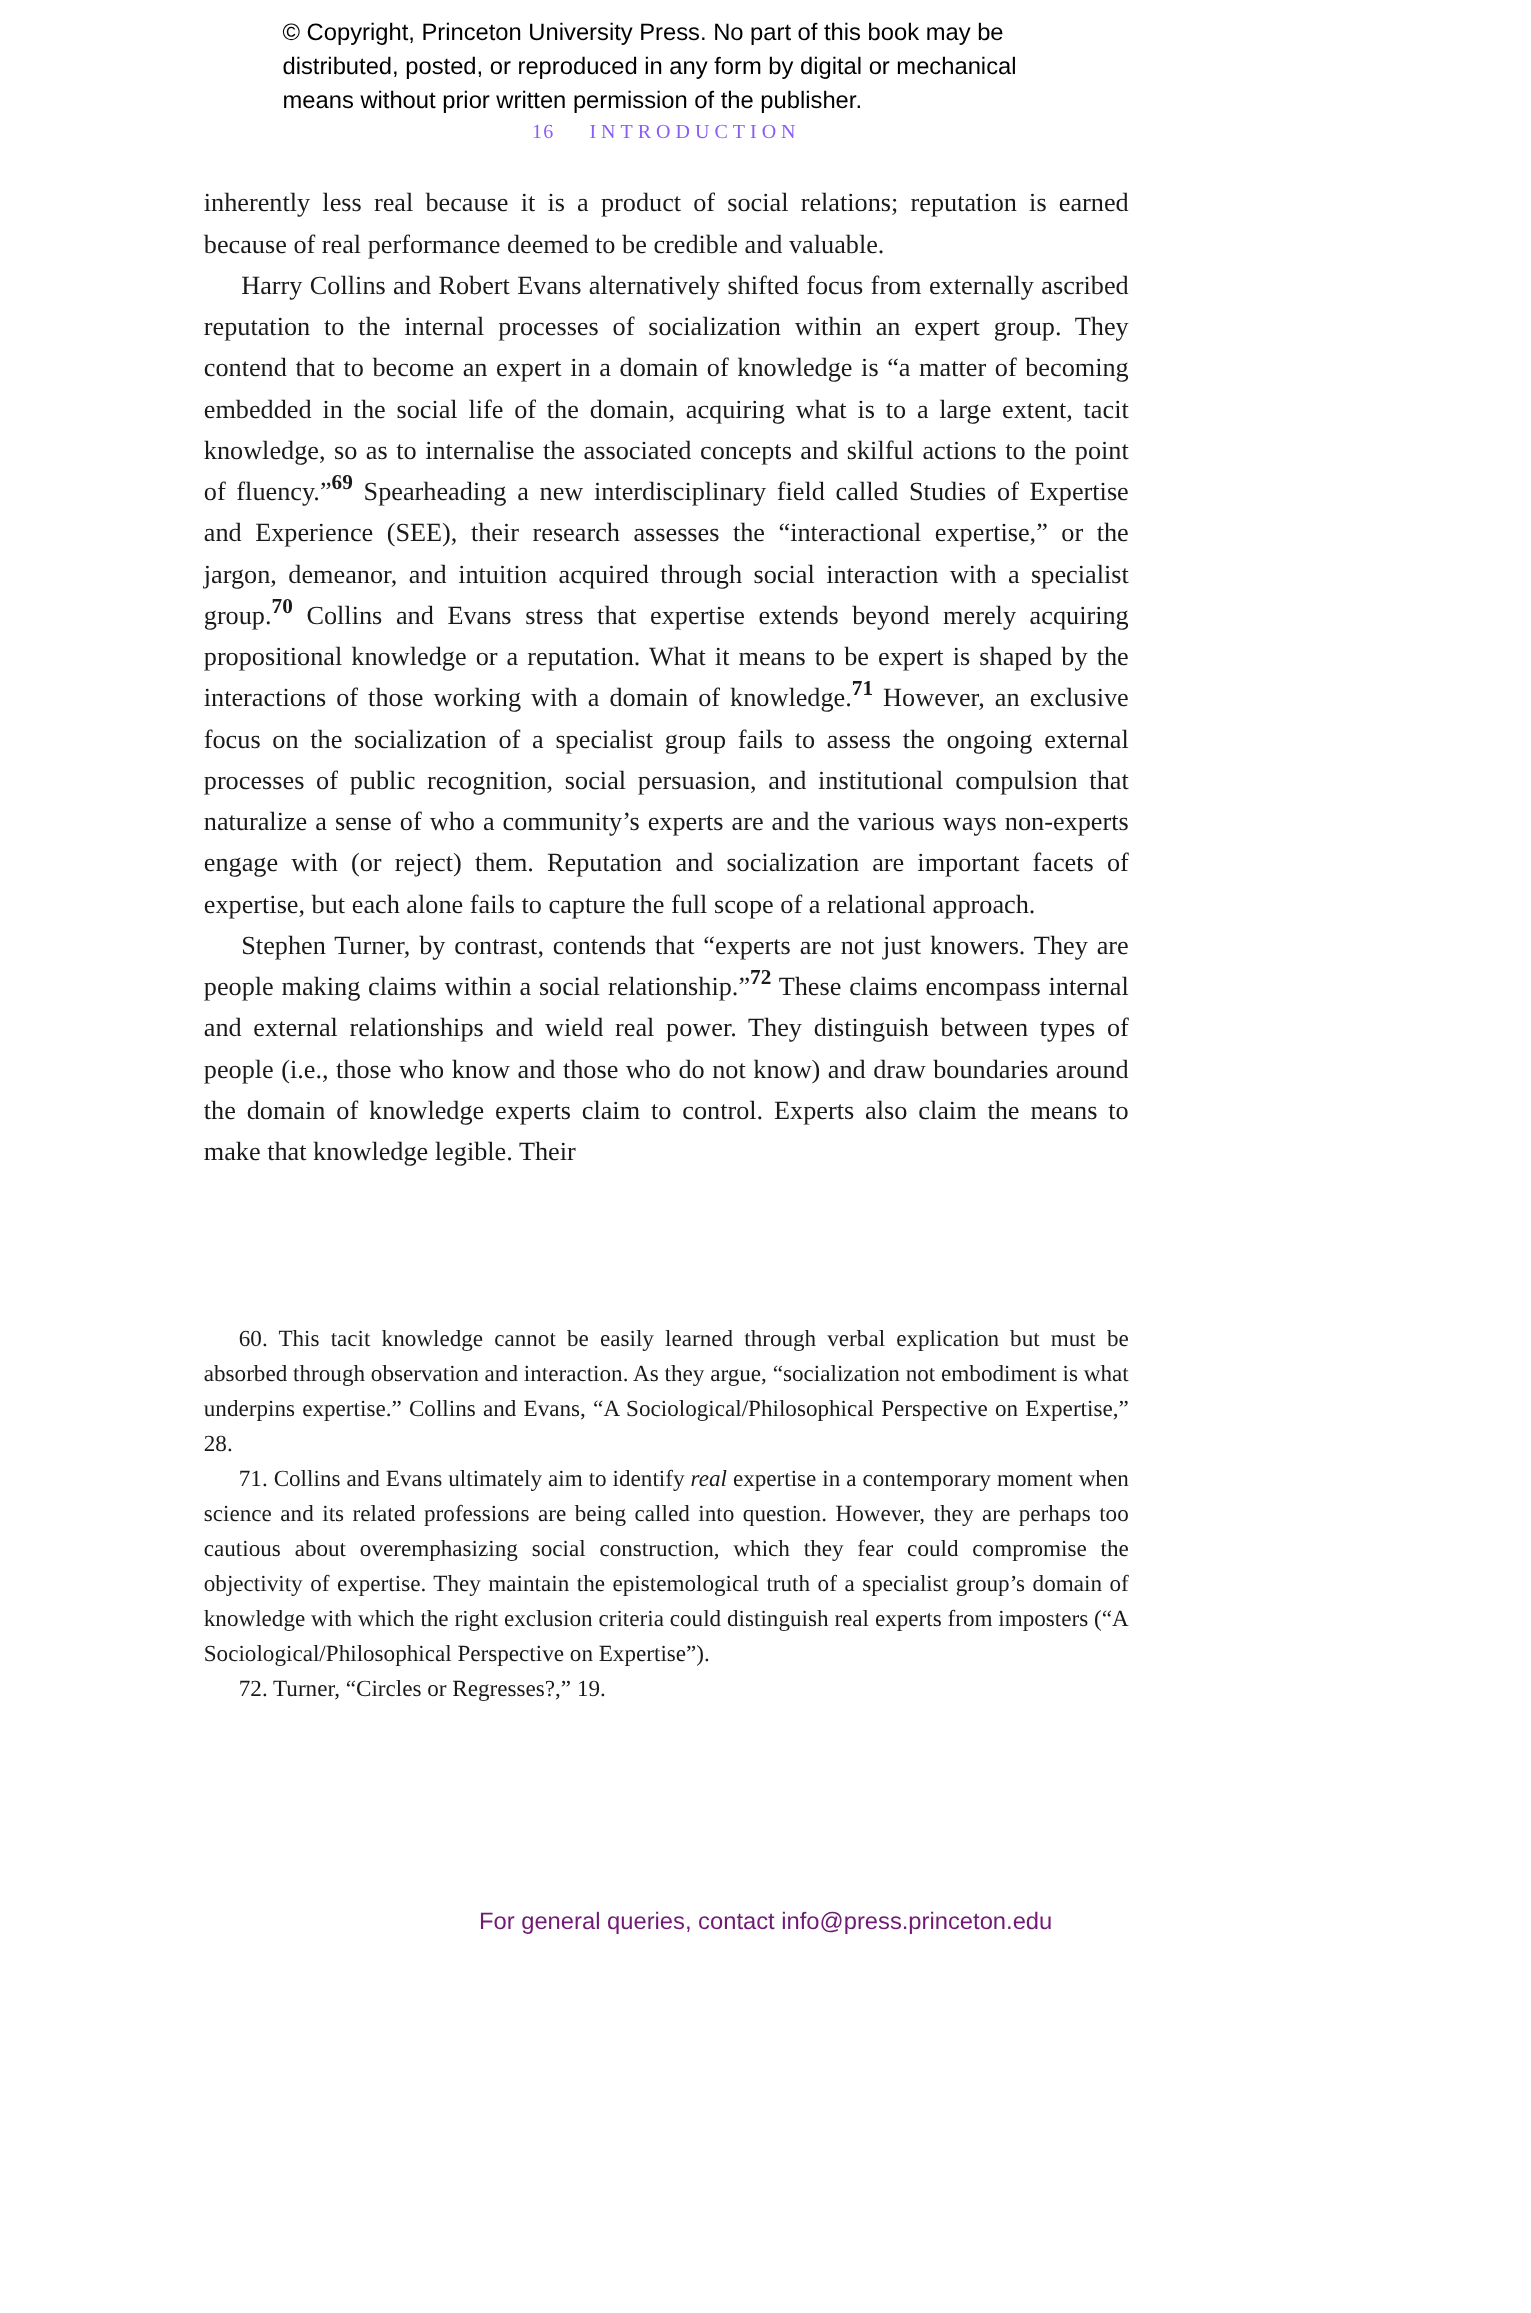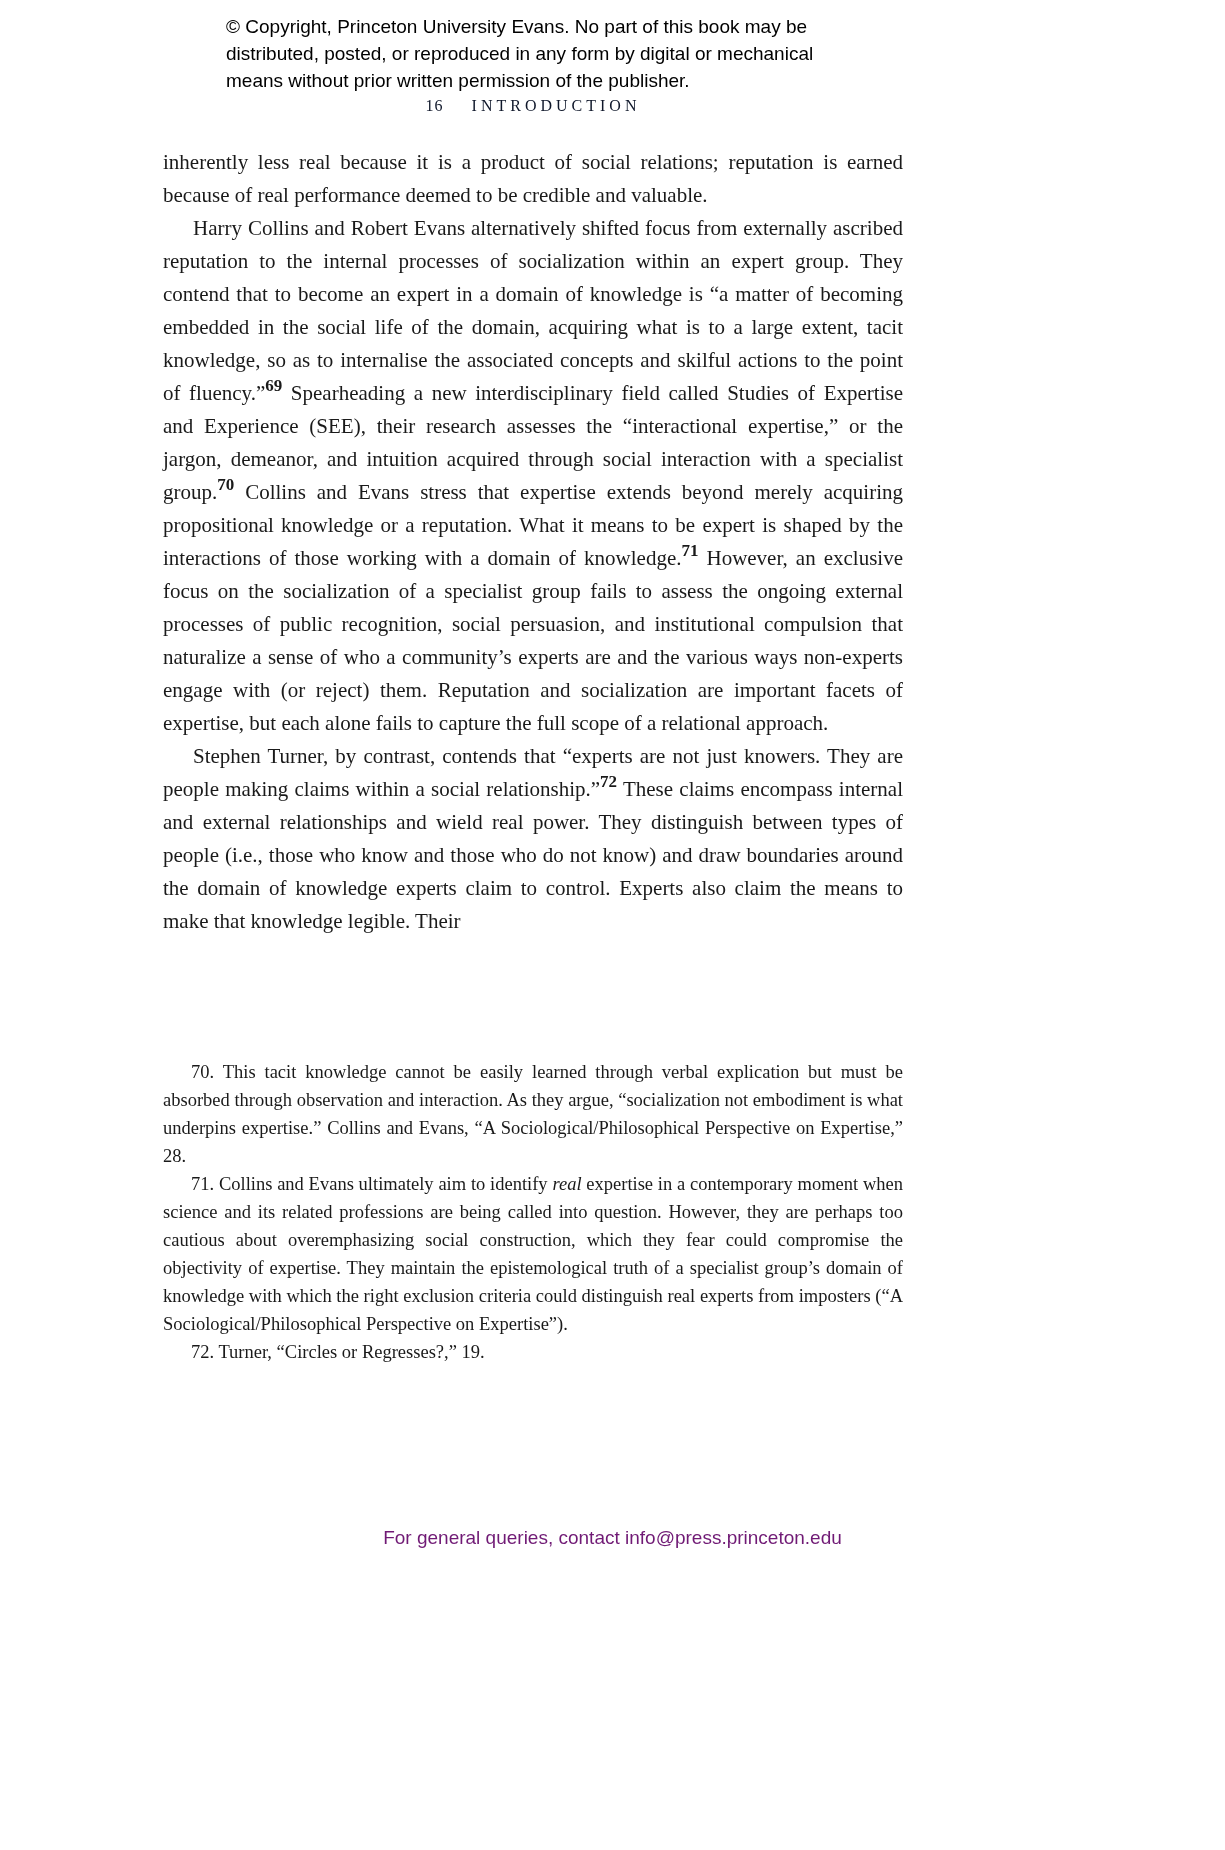--- a/index.html
+++ b/index.html
@@ -24,21 +24,21 @@
     color: #000000;
     white-space: pre-line;
   }
   .page-header {
     position: absolute;
     left: 163px;
     top: 97px;
     width: 740px;
     text-align: center;
     font-size: 16px;
-    color: #0f172a;
+    color: #8b5cf6;
   }
   .page-header .pagenum {
     letter-spacing: 1px;
     margin-right: 28px;
   }
   .page-header .running-head {
     letter-spacing: 4px;
   }
   .body-text {
     position: absolute;
@@ -77,35 +77,35 @@
     font-family: "Liberation Sans", sans-serif;
     font-size: 19px;
     color: #701a75;
   }
 </style>
 </head>
 <body>
 
 <div class="page">
 
-  <div class="copyright">© Copyright, Princeton University Evans. No part of this book may be
+  <div class="copyright">© Copyright, Princeton University Press. No part of this book may be
 distributed, posted, or reproduced in any form by digital or mechanical
 means without prior written permission of the publisher.</div>
 
   <div class="page-header">
     <span class="pagenum">16</span><span class="running-head">INTRODUCTION</span>
   </div>
 
   <div class="body-text">
     <p>inherently less real because it is a product of social relations; reputation is earned because of real performance deemed to be credible and valuable.</p>
     <p class="indent">Harry Collins and Robert Evans alternatively shifted focus from externally ascribed reputation to the internal processes of socialization within an expert group. They contend that to become an expert in a domain of knowledge is “a matter of becoming embedded in the social life of the domain, acquiring what is to a large extent, tacit knowledge, so as to internalise the associated concepts and skilful actions to the point of fluency.”<sup class="fn-ref">69</sup> Spearheading a new interdisciplinary field called Studies of Expertise and Experience (SEE), their research assesses the “interactional expertise,” or the jargon, demeanor, and intuition acquired through social interaction with a specialist group.<sup class="fn-ref">70</sup> Collins and Evans stress that expertise extends beyond merely acquiring propositional knowledge or a reputation. What it means to be expert is shaped by the interactions of those working with a domain of knowledge.<sup class="fn-ref">71</sup> However, an exclusive focus on the socialization of a specialist group fails to assess the ongoing external processes of public recognition, social persuasion, and institutional compulsion that naturalize a sense of who a community’s experts are and the various ways non-experts engage with (or reject) them. Reputation and socialization are important facets of expertise, but each alone fails to capture the full scope of a relational approach.</p>
     <p class="indent">Stephen Turner, by contrast, contends that “experts are not just knowers. They are people making claims within a social relationship.”<sup class="fn-ref">72</sup> These claims encompass internal and external relationships and wield real power. They distinguish between types of people (i.e., those who know and those who do not know) and draw boundaries around the domain of knowledge experts claim to control. Experts also claim the means to make that knowledge legible. Their</p>
   </div>
 
   <div class="footnotes">
-    <p>70. This tacit knowledge cannot be easily learned through verbal explication but must be absorbed through observation and interaction. As they argue, “socialization not embodiment is what underpins expertise.” Collins and Evans, “A Sociological/Philosophical Perspective on Expertise,” 28.</p>
+    <p>60. This tacit knowledge cannot be easily learned through verbal explication but must be absorbed through observation and interaction. As they argue, “socialization not embodiment is what underpins expertise.” Collins and Evans, “A Sociological/Philosophical Perspective on Expertise,” 28.</p>
     <p>71. Collins and Evans ultimately aim to identify <em>real</em> expertise in a contemporary moment when science and its related professions are being called into question. However, they are perhaps too cautious about overemphasizing social construction, which they fear could compromise the objectivity of expertise. They maintain the epistemological truth of a specialist group’s domain of knowledge with which the right exclusion criteria could distinguish real experts from imposters (“A Sociological/Philosophical Perspective on Expertise”).</p>
     <p>72. Turner, “Circles or Regresses?,” 19.</p>
   </div>
 
   <div class="page-footer">For general queries, contact info@press.princeton.edu</div>
 
 </div>
 
 </body></html>

